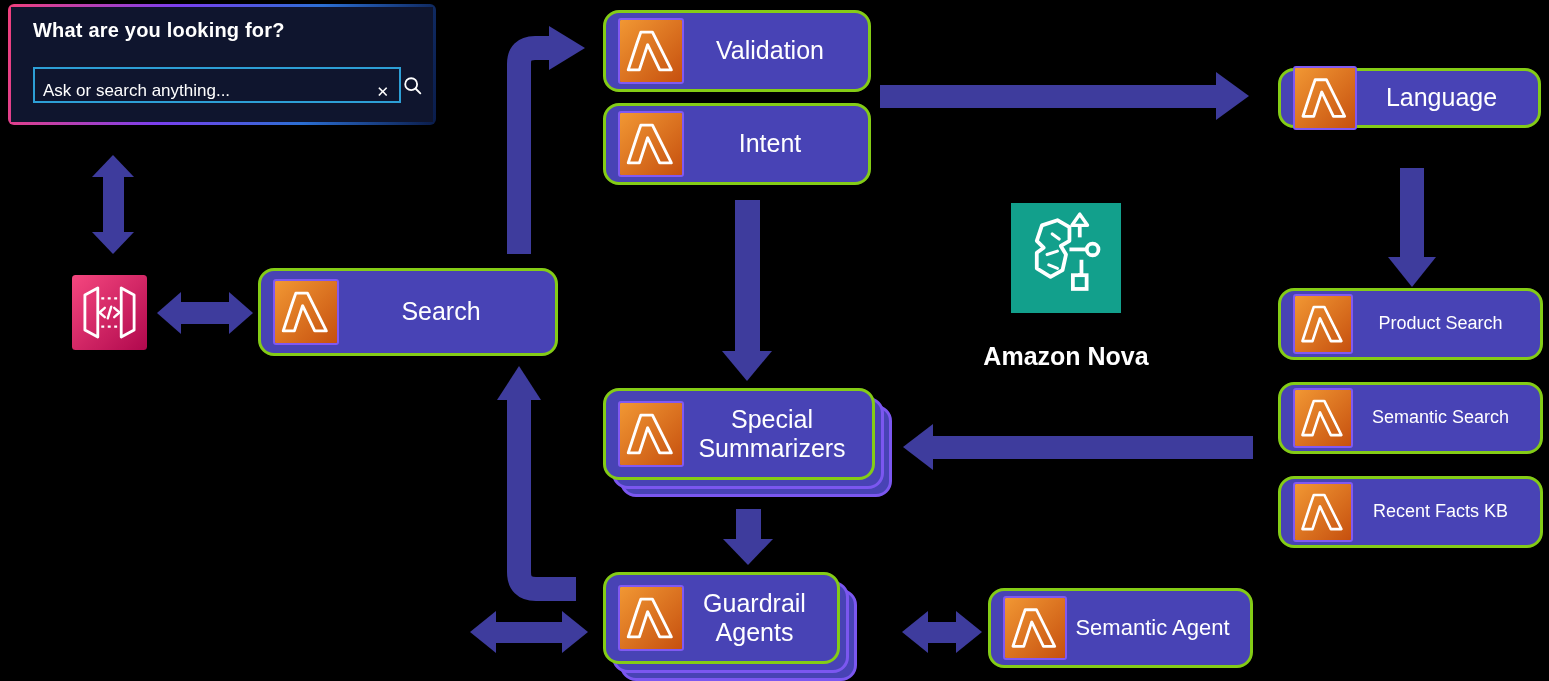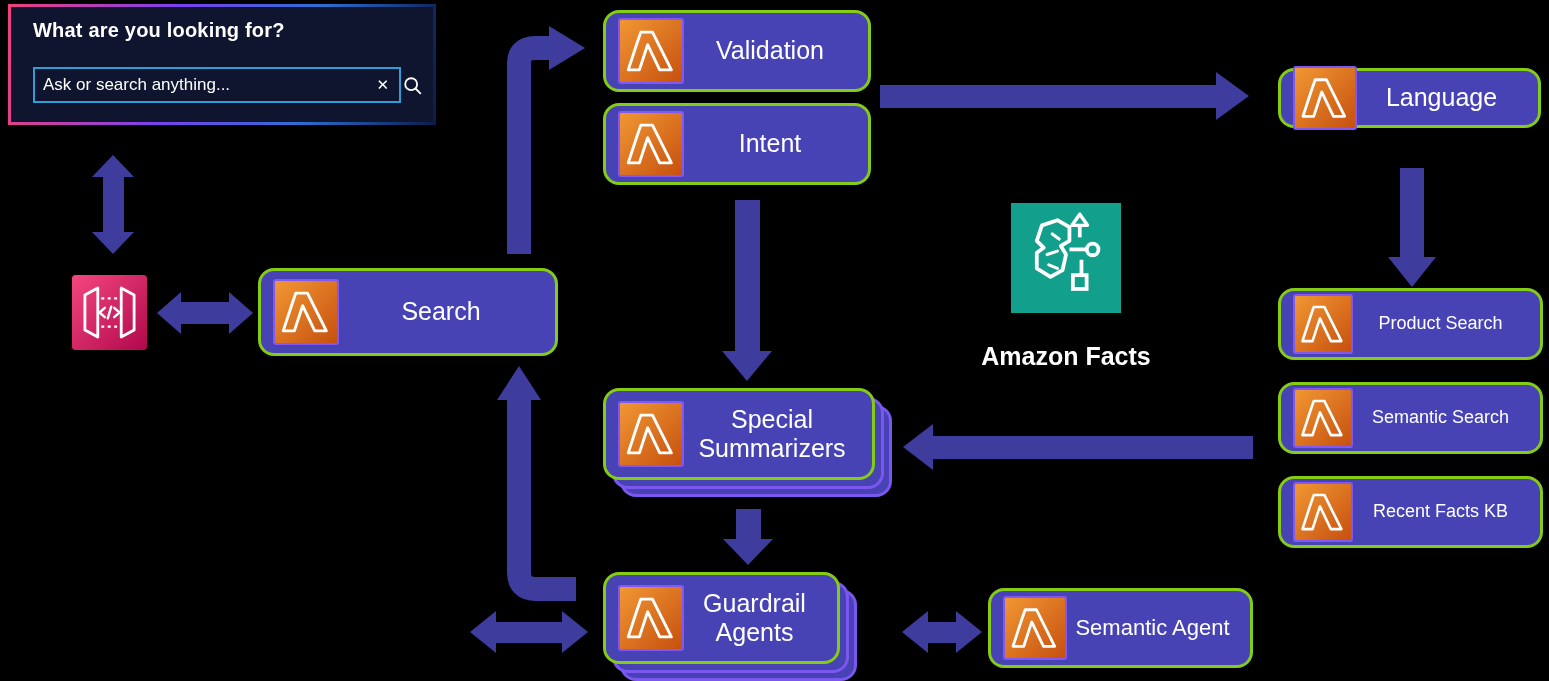--- a/index.html
+++ b/index.html
@@ -24,30 +24,30 @@
   }
   .front { position:relative; width:100%; height:100%; }
   
   .shaft { position:absolute; background:#3E3C9D; }
   .tri { position:absolute; width:0; height:0; }
   #elbows { position:absolute; left:0; top:0; pointer-events:none; }
   
   .widget {
     position:absolute; left:8px; top:4px; width:428px; height:121px;
     background:linear-gradient(100deg,#F0407C 0%,#7A3FF0 38%,#2B6FD4 70%,#0A1C4A 100%);
-    padding:3px; box-sizing:border-box; border-radius:0;
+    padding:3px; box-sizing:border-box; border-radius:6px;
   }
   .widget-inner { position:relative; width:100%; height:100%; background:#0F152E; }
   .widget-title {
     position:absolute; left:22px; top:12px; color:#fff; font-size:20px; font-weight:bold;
     letter-spacing:.2px;
   }
   .search-row {
     position:absolute; left:22px; top:60px; width:368px; height:36px;
-    border:2px solid #2D9FD6; box-sizing:border-box; display:flex; align-items:center;
+    border:2px solid #2D9FD6; box-sizing:border-box; display:flex; align-items:flex-end;
     background:transparent;
   }
   .search-row input {
     flex:1; background:transparent; border:none; outline:none; color:#fff;
     font-size:17px; padding:0 8px; font-family:"Liberation Sans",sans-serif;
   }
   .search-row input::placeholder { color:#fff; opacity:1; }
   .clear-x { color:#fff; font-size:15px; padding:0 10px; cursor:pointer; }
   .mag { position:absolute; right:9px; top:68px; cursor:pointer; }
   
@@ -262,15 +262,15 @@
   <div class="node small" style="left:1278px;top:476px;width:265px;height:72px">
     <svg class="icon-frame" width="56" height="56">
         <use href="#sym-lambda"></use>
       </svg>
     <div class="label">Recent Facts KB</div>
   </div>
 
   <svg style="position:absolute;left:1011px;top:203px" width="110" height="110">
       <use href="#sym-nova"></use>
     </svg>
-  <div class="nova-label">Amazon Facts</div>
+  <div class="nova-label">Amazon Nova</div>
 
 </div>
 
 </body></html>

